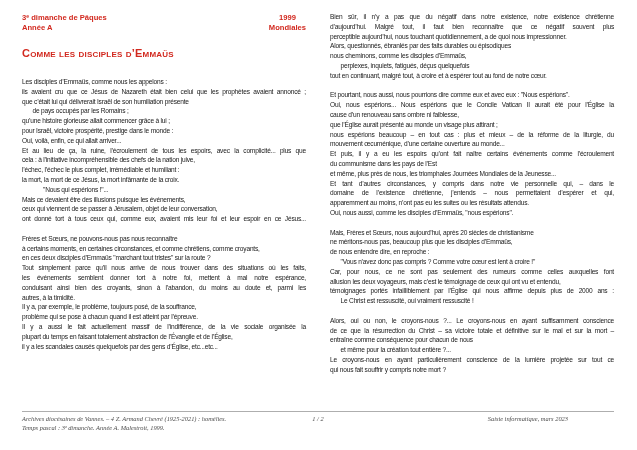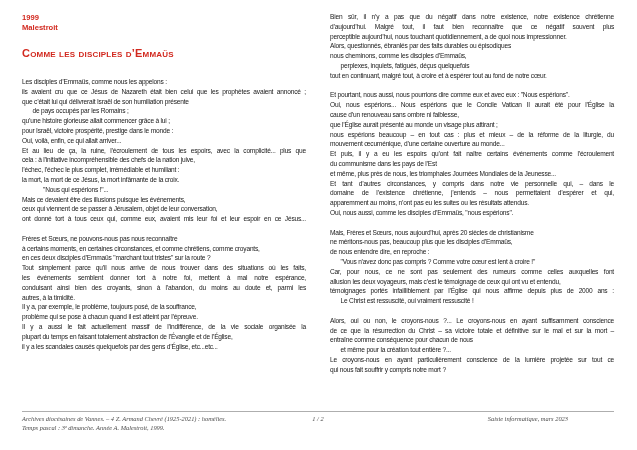--- a/index.html
+++ b/index.html
@@ -2,21 +2,21 @@
 <html><head>
 <meta charset="utf-8">
 <style>
   html,body{margin:0;padding:0;background:#ffffff;}
   .page{
     position:relative;width:637px;height:450px;background:#ffffff;overflow:hidden;
     font-family:"Liberation Sans","DejaVu Sans",sans-serif;color:#202020;
   }
   .hdr{position:absolute;left:22px;top:13px;width:284px;display:flex;justify-content:space-between;}
   .hdr .h-block{font-weight:bold;font-size:7.6px;line-height:10px;color:#d2291f;}
-  .hdr .h-right{text-align:left;}
+  .hdr .h-right{text-align:center;}
   .title{
     position:absolute;left:22px;top:47px;width:284px;margin:0;text-align:left;
     font-variant:small-caps;font-weight:bold;font-size:11px;letter-spacing:.2px;color:#d2291f;
   }
   .colbody{position:absolute;width:284px;font-size:6.6px;letter-spacing:-0.2px;}
   #col-left{left:22px;top:77px;}
   #col-right{left:330px;top:12px;}
   .ln{white-space:nowrap;height:9.8px;line-height:9.8px;}
   .ln.j{text-align:justify;text-align-last:justify;}
   .f-rule{position:absolute;left:22px;top:411px;width:592px;height:0;border-top:1px solid #aeaeae;}
@@ -28,23 +28,27 @@
   }
   .f-center{text-align:center;}
   .f-right{text-align:right;padding-right:46px;}
 </style>
 </head>
 <body>
 
 <div class="page">
 
   <div class="hdr">
+    <div class="h-block h-left">
+      <div>3ᵉ dimanche de Pâques</div>
+      <div>Année A</div>
+    </div>
     <div class="h-block h-right">
       <div>1999</div>
-      <div>Malestroit</div>
+      <div>Mondiales</div>
     </div>
   </div>
 
   <h1 class="title">Comme les disciples d’Emmaüs</h1>
 
   <div class="colbody" id="col-left">
       <div class="ln">Les disciples d’Emmaüs, comme nous les appelons :</div>
       <div class="ln j">ils avaient cru que ce Jésus de Nazareth était bien celui que les prophètes avaient annoncé ;</div>
       <div class="ln">que c’était lui qui délivrerait Israël de son humiliation présente</div>
       <div class="ln" style="padding-left: 10.5px;">de pays occupés par les Romains ;</div>

